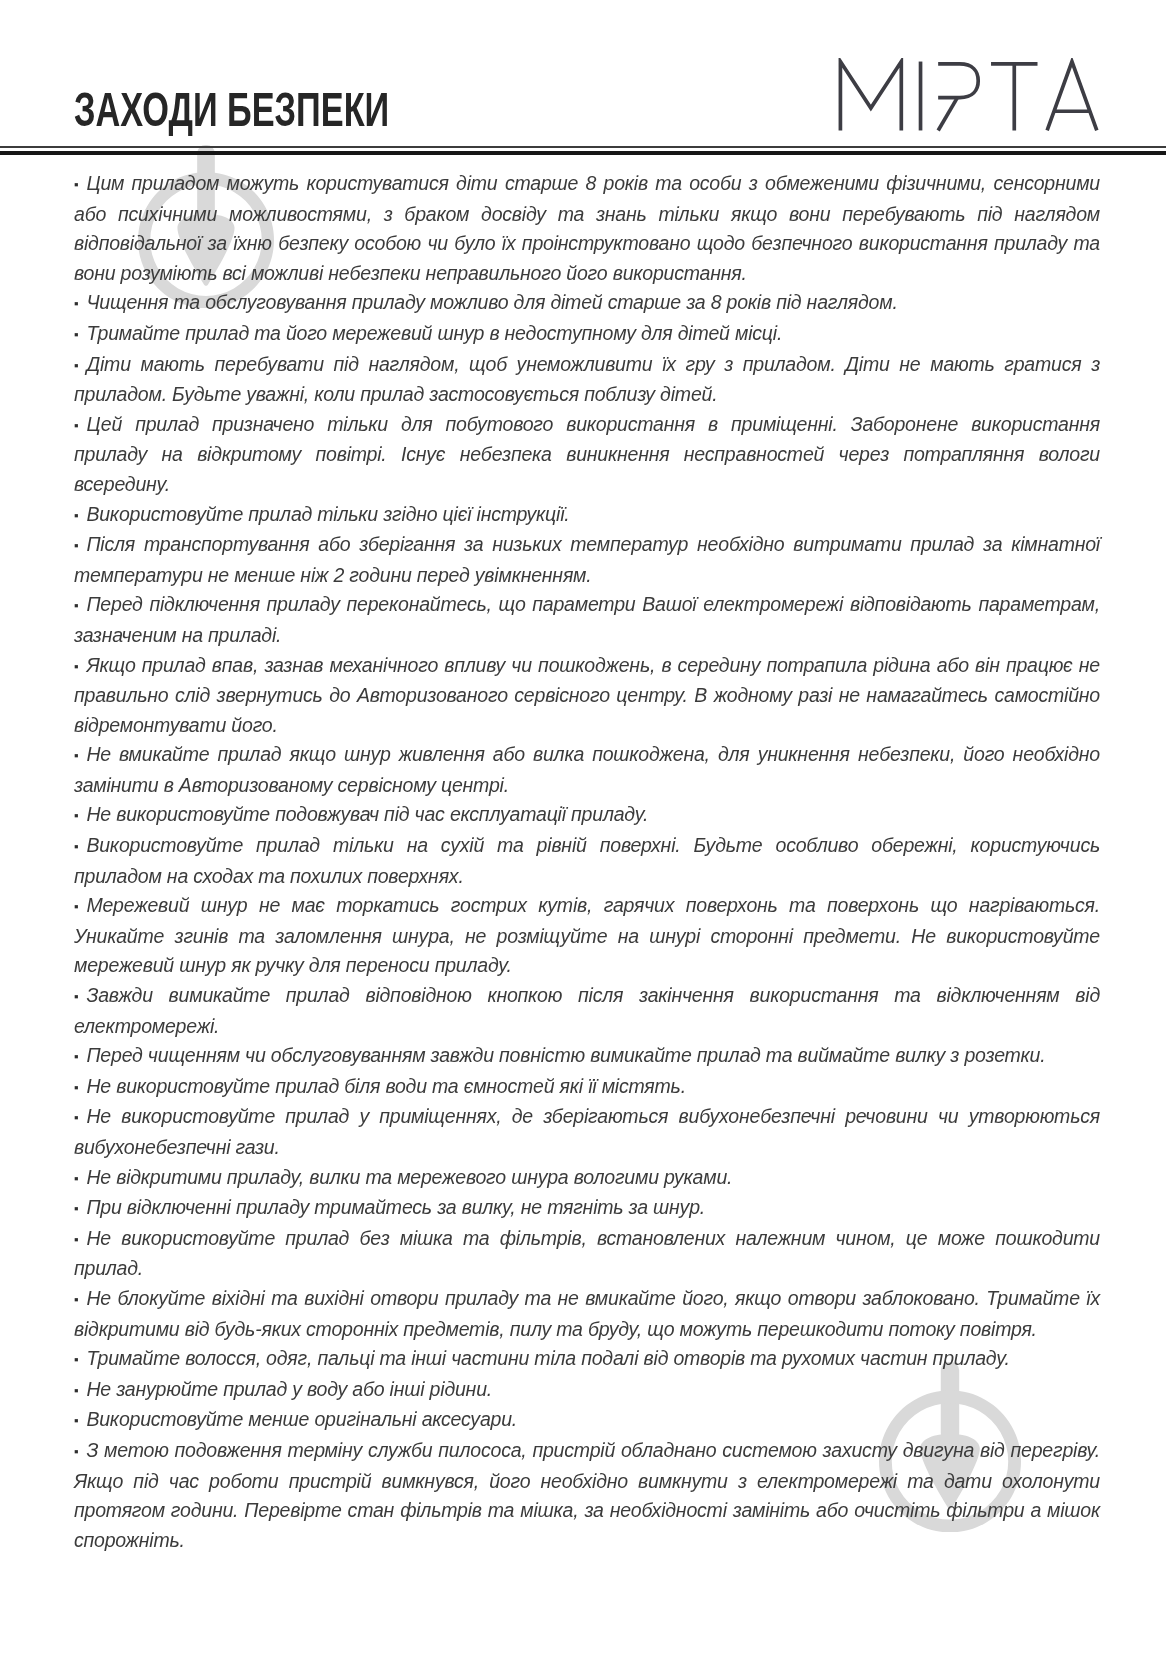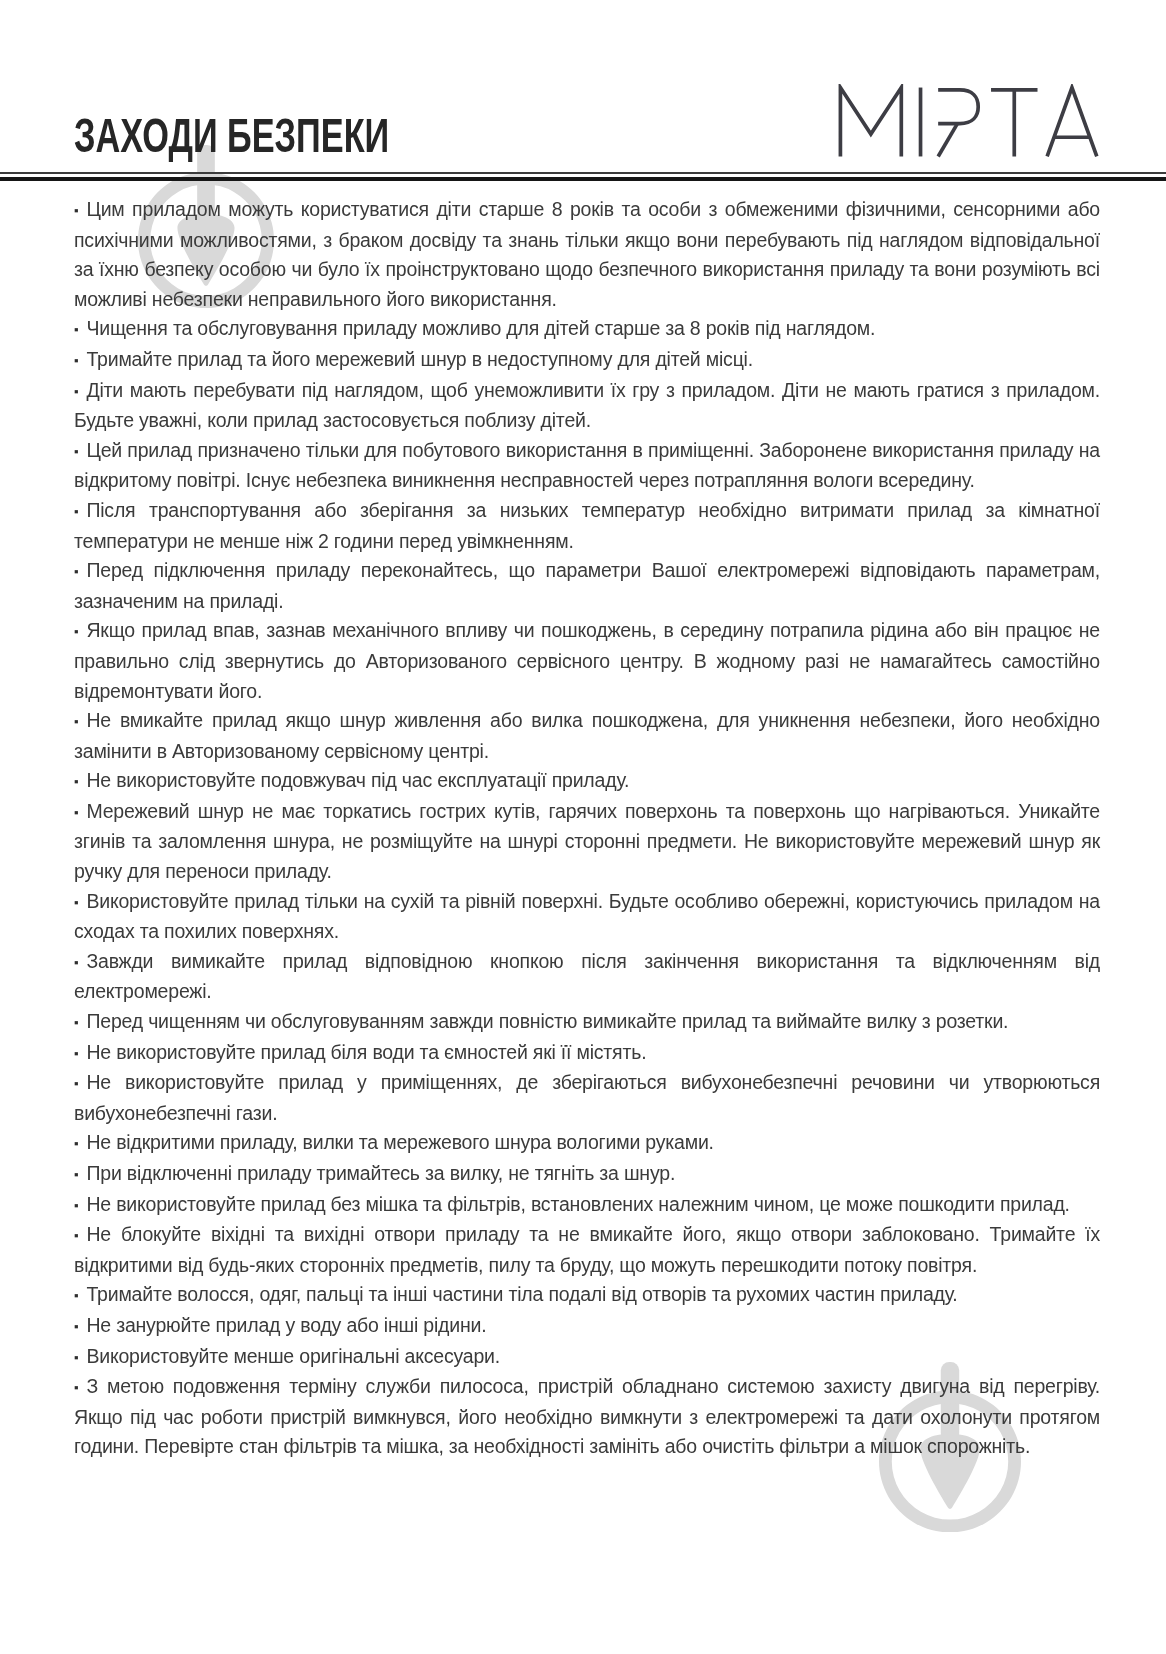--- a/index.html
+++ b/index.html
@@ -10,21 +10,21 @@
     overflow:hidden;
     font-family:"Liberation Sans","DejaVu Sans",sans-serif;
     -webkit-font-smoothing:antialiased;
   }
   .watermark{position:absolute;z-index:0;pointer-events:none;}
   .watermark.wm-top{left:138px;top:145px;width:136px;}
   .watermark.wm-bottom{left:879px;top:1362px;width:142px;}
   .page{position:relative;z-index:1;}
   .header{
     display:flex;justify-content:space-between;align-items:flex-end;
-    padding:84px 66px 12px 74px;
+    padding:58px 66px 12px 74px;
   }
   .page-title{
     font-size:49px;font-weight:700;color:#262626;
     letter-spacing:0px;line-height:1;
     transform:scaleX(0.70);transform-origin:left bottom;
     white-space:nowrap;margin:0;
     font-stretch:condensed;
   }
   .brand-logo{display:block;}
   .sr-only{position:absolute;width:1px;height:1px;overflow:hidden;clip:rect(0 0 0 0);white-space:nowrap;}
@@ -36,20 +36,21 @@
   .content{
     padding:14px 66px 0 74px;
   }
   .safety-list{
     list-style:none;margin:0;padding:0;
     font-size:19.5px;line-height:29.6px;
     color:#3b3b3b;
     text-align:justify;
     font-stretch:condensed;
     letter-spacing:-0.2px;
+    font-style:italic;
   }
   .safety-list li{margin:0;padding:0;}
   .bullet-marker{
     display:inline-block;
     font-size:13px;
     vertical-align:1px;
     padding-right:8px;
     color:#2e2e2e;
   }
 </style>
@@ -103,27 +104,28 @@
 
   <div class="rule"></div>
 
   <div class="content">
     <ul class="safety-list">
         <li><span class="bullet-marker">▪</span><span>Цим приладом можуть користуватися діти старше 8 років та особи з обмеженими фізичними, сенсорними або психічними можливостями, з браком досвіду та знань тільки якщо вони перебувають під наглядом відповідальної за їхню безпеку особою чи було їх проінструктовано щодо безпечного використання приладу та вони розуміють всі можливі небезпеки неправильного його використання.</span></li>
         <li><span class="bullet-marker">▪</span><span>Чищення та обслуговування приладу можливо для дітей старше за 8 років під наглядом.</span></li>
         <li><span class="bullet-marker">▪</span><span>Тримайте прилад та його мережевий шнур в недоступному для дітей місці.</span></li>
         <li><span class="bullet-marker">▪</span><span>Діти мають перебувати під наглядом, щоб унеможливити їх гру з приладом. Діти не мають гратися з приладом. Будьте уважні, коли прилад застосовується поблизу дітей.</span></li>
         <li><span class="bullet-marker">▪</span><span>Цей прилад призначено тільки для побутового використання в приміщенні. Заборонене використання приладу на відкритому повітрі. Існує небезпека виникнення несправностей через потрапляння вологи всередину.</span></li>
+        <li><span class="bullet-marker">▪</span><span>Використовуйте прилад тільки згідно цієї інструкції.</span></li>
         <li><span class="bullet-marker">▪</span><span>Після транспортування або зберігання за низьких температур необхідно витримати прилад за кімнатної температури не менше ніж 2 години перед увімкненням.</span></li>
         <li><span class="bullet-marker">▪</span><span>Перед підключення приладу переконайтесь, що параметри Вашої електромережі відповідають параметрам, зазначеним на приладі.</span></li>
         <li><span class="bullet-marker">▪</span><span>Якщо прилад впав, зазнав механічного впливу чи пошкоджень, в середину потрапила рідина або він працює не правильно слід звернутись до Авторизованого сервісного центру. В жодному разі не намагайтесь самостійно відремонтувати його.</span></li>
         <li><span class="bullet-marker">▪</span><span>Не вмикайте прилад якщо шнур живлення або вилка пошкоджена, для уникнення небезпеки, його необхідно замінити в Авторизованому сервісному центрі.</span></li>
         <li><span class="bullet-marker">▪</span><span>Не використовуйте подовжувач під час експлуатації приладу.</span></li>
+        <li><span class="bullet-marker">▪</span><span>Використовуйте прилад тільки на сухій та рівній поверхні. Будьте особливо обережні, користуючись приладом на сходах та похилих поверхнях.</span></li>
         <li><span class="bullet-marker">▪</span><span>Мережевий шнур не має торкатись гострих кутів, гарячих поверхонь та поверхонь що нагріваються. Уникайте згинів та заломлення шнура, не розміщуйте на шнурі сторонні предмети. Не використовуйте мережевий шнур як ручку для переноси приладу.</span></li>
-        <li><span class="bullet-marker">▪</span><span>Використовуйте прилад тільки на сухій та рівній поверхні. Будьте особливо обережні, користуючись приладом на сходах та похилих поверхнях.</span></li>
         <li><span class="bullet-marker">▪</span><span>Завжди вимикайте прилад відповідною кнопкою після закінчення використання та відключенням від електромережі.</span></li>
         <li><span class="bullet-marker">▪</span><span>Перед чищенням чи обслуговуванням завжди повністю вимикайте прилад та виймайте вилку з розетки.</span></li>
         <li><span class="bullet-marker">▪</span><span>Не використовуйте прилад біля води та ємностей які її містять.</span></li>
         <li><span class="bullet-marker">▪</span><span>Не використовуйте прилад у приміщеннях, де зберігаються вибухонебезпечні речовини чи утворюються вибухонебезпечні гази.</span></li>
         <li><span class="bullet-marker">▪</span><span>Не відкритими приладу, вилки та мережевого шнура вологими руками.</span></li>
         <li><span class="bullet-marker">▪</span><span>При відключенні приладу тримайтесь за вилку, не тягніть за шнур.</span></li>
         <li><span class="bullet-marker">▪</span><span>Не використовуйте прилад без мішка та фільтрів, встановлених належним чином, це може пошкодити прилад.</span></li>
         <li><span class="bullet-marker">▪</span><span>Не блокуйте віхідні та вихідні отвори приладу та не вмикайте його, якщо отвори заблоковано. Тримайте їх відкритими від будь-яких сторонніх предметів, пилу та бруду, що можуть перешкодити потоку повітря.</span></li>
         <li><span class="bullet-marker">▪</span><span>Тримайте волосся, одяг, пальці та інші частини тіла подалі від отворів та рухомих частин приладу.</span></li>
         <li><span class="bullet-marker">▪</span><span>Не занурюйте прилад у воду або інші рідини.</span></li>

